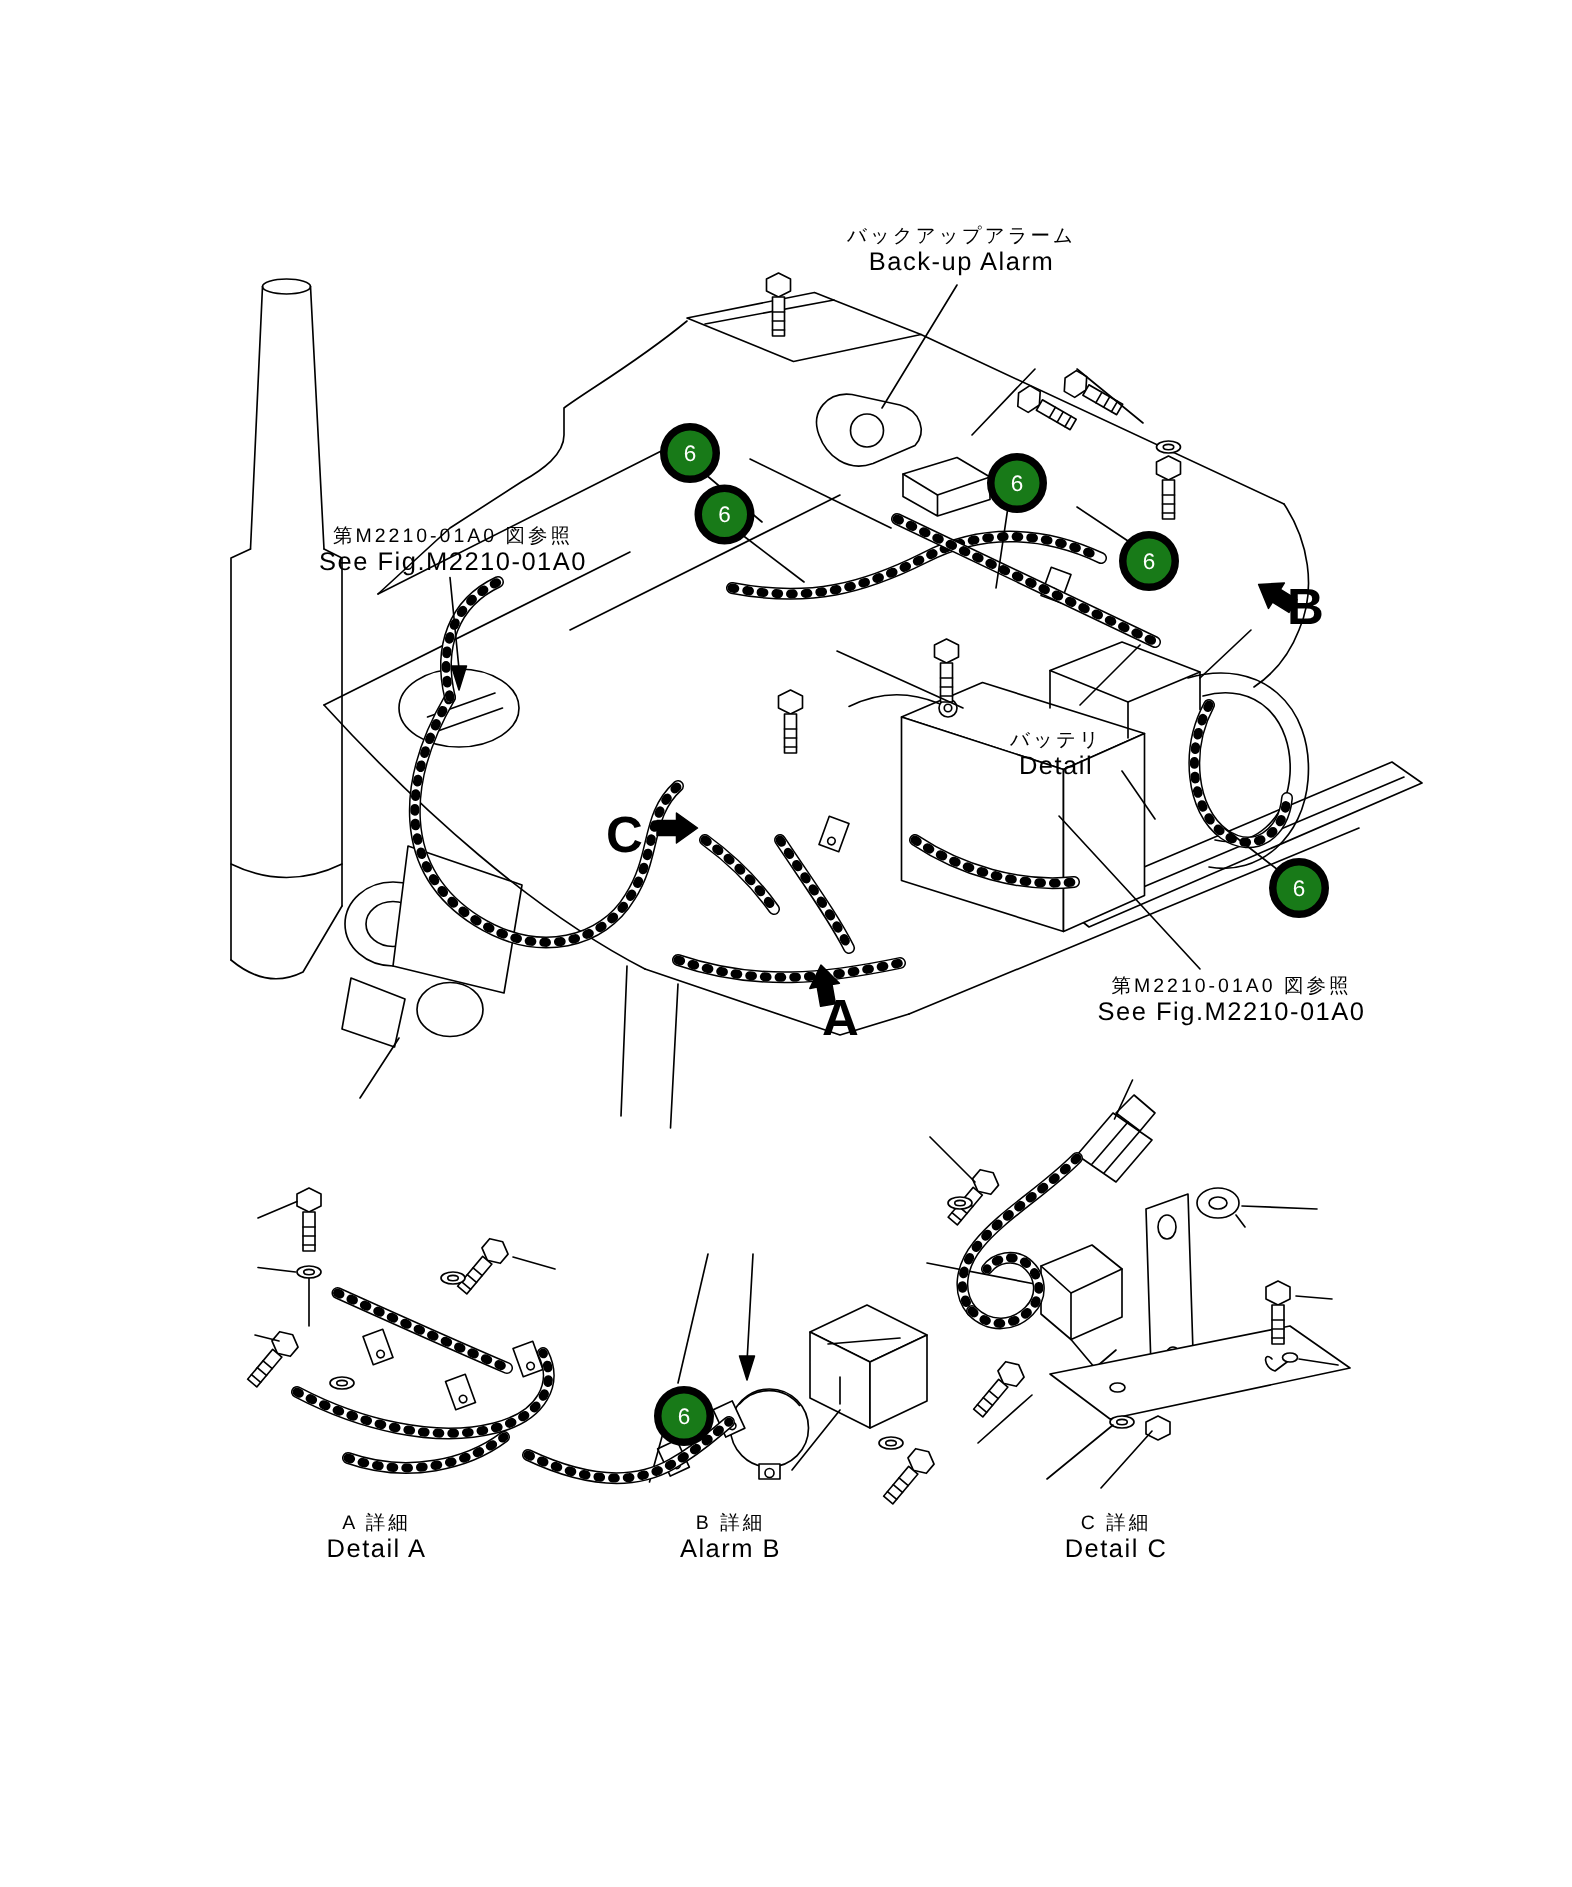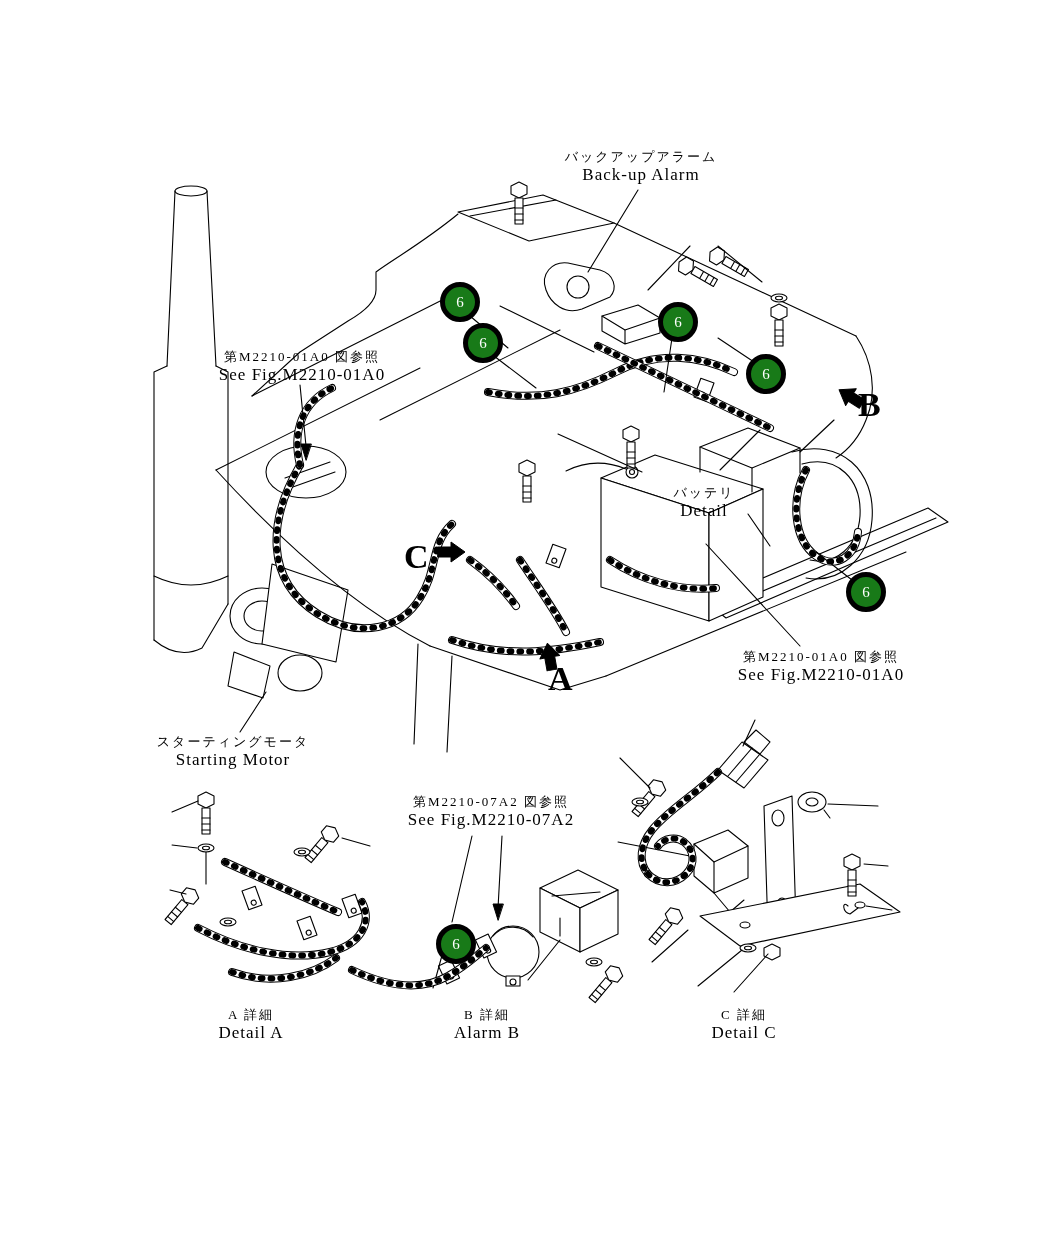--- a/index.html
+++ b/index.html
@@ -1,17 +1,17 @@
 <!DOCTYPE html>
 <html><head>
 <meta charset="utf-8">
 <style>
   html,body{margin:0;padding:0;background:#fff;}
   #stage{position:relative;width:1048px;height:1054px;background:#fff;overflow:hidden;
-         font-family:Liberation Serif, serif;color:#000;}
+         font-family:Liberation Sans, sans-serif;color:#000;}
   #art{position:absolute;left:0;top:0;}
   #art *{stroke:#000;stroke-width:1.1;fill:none;stroke-linejoin:round;stroke-linecap:round;}
   #art .wf{fill:#fff;}
   #art .b-out{stroke-width:8;}
   #art .b-in{stroke:#fff;stroke-width:6;}
   #art .b-hatch{stroke-width:6;stroke-dasharray:1.8 8;}
   #art .solid{fill:#000;stroke:#000;stroke-width:1;}
   .lbl{position:absolute;text-align:center;transform:translateX(-50%);white-space:nowrap;line-height:18px;}
   .lbl .jp{font-size:13px;letter-spacing:2px;}
   .lbl .en{font-size:17px;letter-spacing:1px;}
@@ -257,29 +257,21 @@
   <div class="lbl" style="left:704px;top:484px;">
     <div class="jp">バッテリ</div>
     <div class="en">Detail</div>
   </div>
 
   <div class="lbl" style="left:821px;top:648px;">
     <div class="jp">第M2210-01A0 図参照</div>
     <div class="en">See Fig.M2210-01A0</div>
   </div>
 
-  <div class="lbl" style="left:233px;top:733px;">
-    <div class="jp">スターティングモータ</div>
-    <div class="en">Starting Motor</div>
-  </div>
-
-  <div class="lbl" style="left:491px;top:793px;">
-    <div class="jp">第M2210-07A2 図参照</div>
-    <div class="en">See Fig.M2210-07A2</div>
-  </div>
+
 
   <div class="lbl" style="left:251px;top:1006px;">
     <div class="jp">A 詳細</div>
     <div class="en">Detail A</div>
   </div>
 
   <div class="lbl" style="left:487px;top:1006px;">
     <div class="jp">B 詳細</div>
     <div class="en">Alarm B</div>
   </div>

